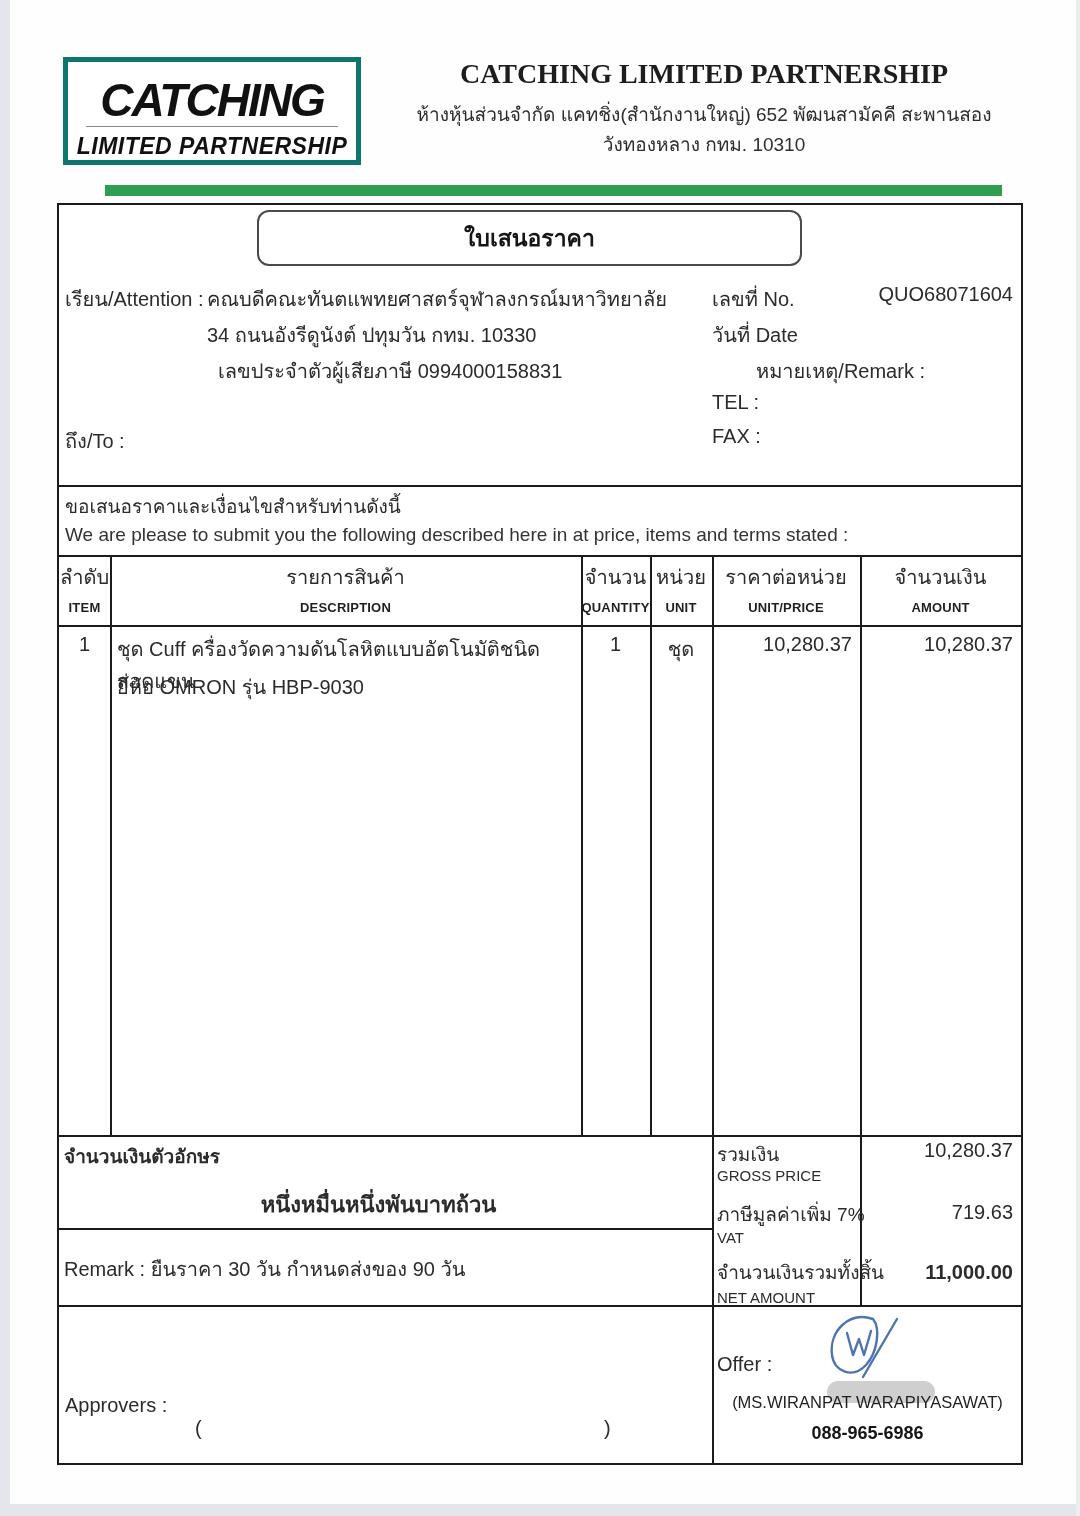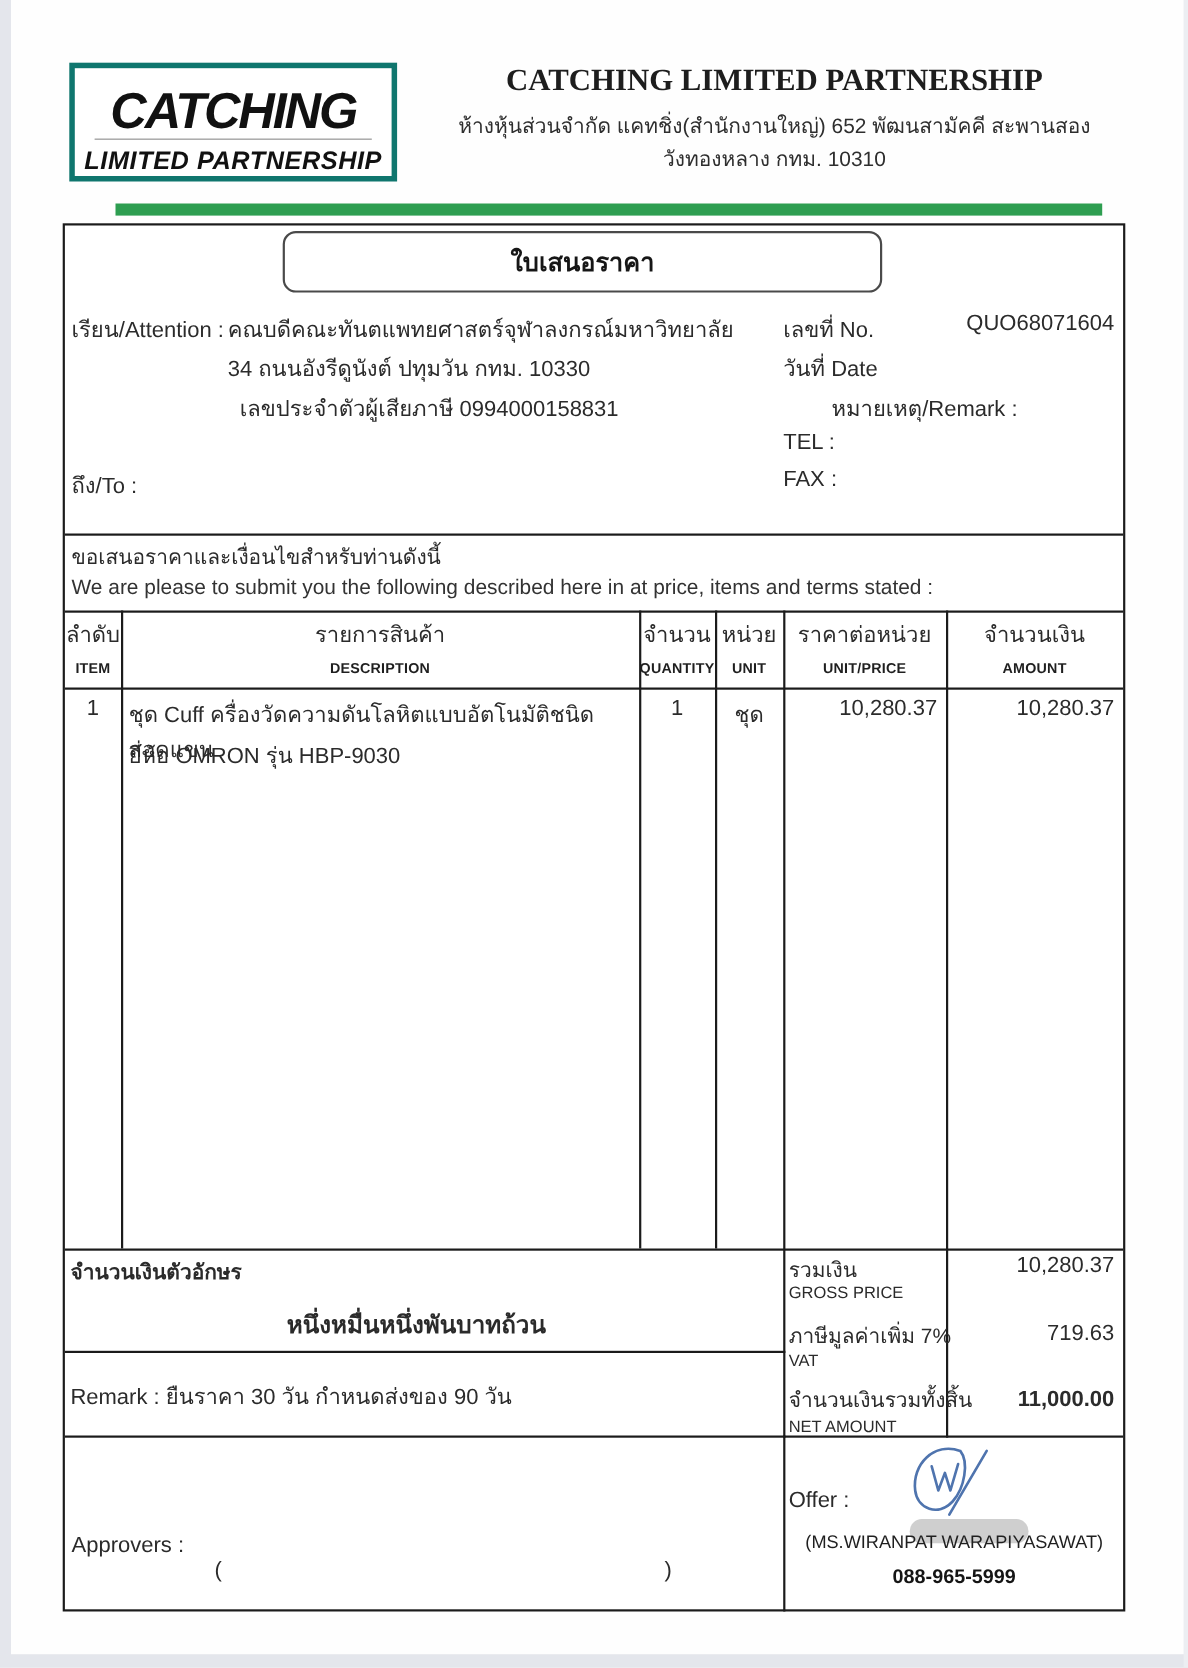--- a/index.html
+++ b/index.html
@@ -147,21 +147,21 @@
       <div class="abs t20" style="left:545px; top:1212px;">)</div>
       <div class="abs t20" style="left:658px; top:1148px;">Offer :</div>
 
       <svg class="abs" style="left:758px; top:1106px;" width="96" height="78" viewBox="0 0 96 78">
         <path d="M 56 8 C 32 0, 12 20, 15 44 C 17 61, 36 68, 49 54 C 60 42, 64 18, 56 8 Z" fill="none" stroke="#4f74ae" stroke-width="2.4" stroke-linecap="round"></path>
         <path d="M 30 22 L 36 44 L 42 28 L 47 44 L 54 20" fill="none" stroke="#4f74ae" stroke-width="2.4" stroke-linecap="round" stroke-linejoin="round"></path>
         <path d="M 46 66 L 80 8" fill="none" stroke="#4f74ae" stroke-width="2.4" stroke-linecap="round"></path>
       </svg>
       <div class="abs sig-blob"></div>
       <div class="abs offer-name">(MS.WIRANPAT WARAPIYASAWAT)</div>
-      <div class="abs offer-phone">088-965-5999</div>
+      <div class="abs offer-phone">088-965-6986</div>
 
     </div>
   </div>
 
   <div class="abs edge-left"></div>
   <div class="abs edge-bottom"></div>
   <div class="abs edge-right"></div>
 </div>
 
 </body></html>

